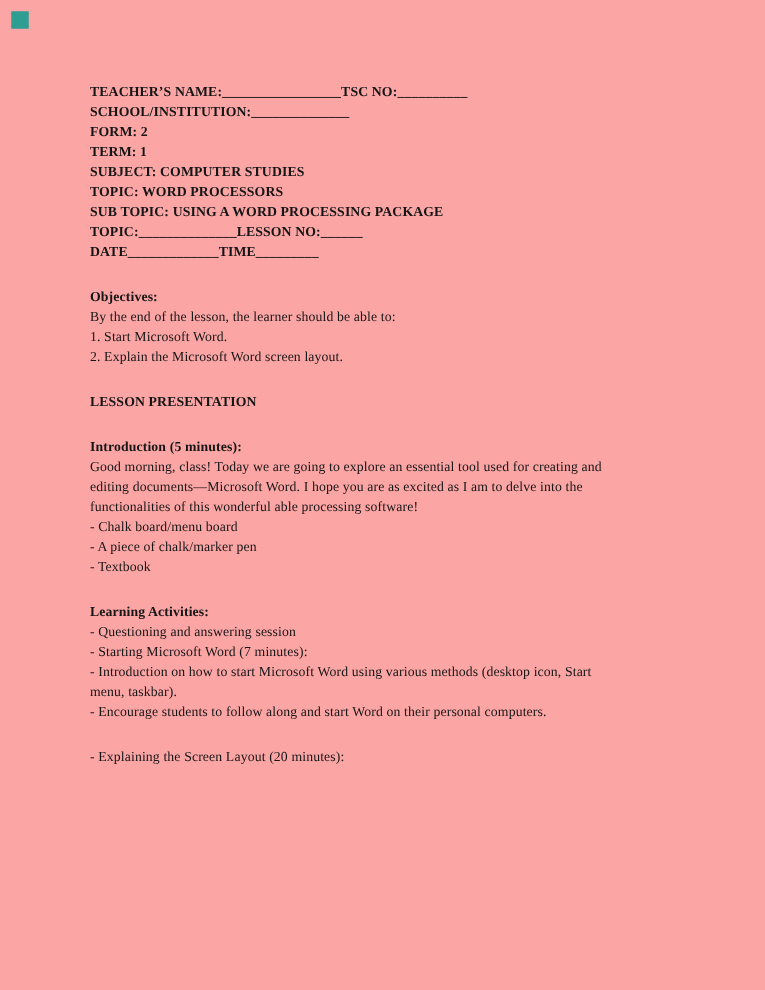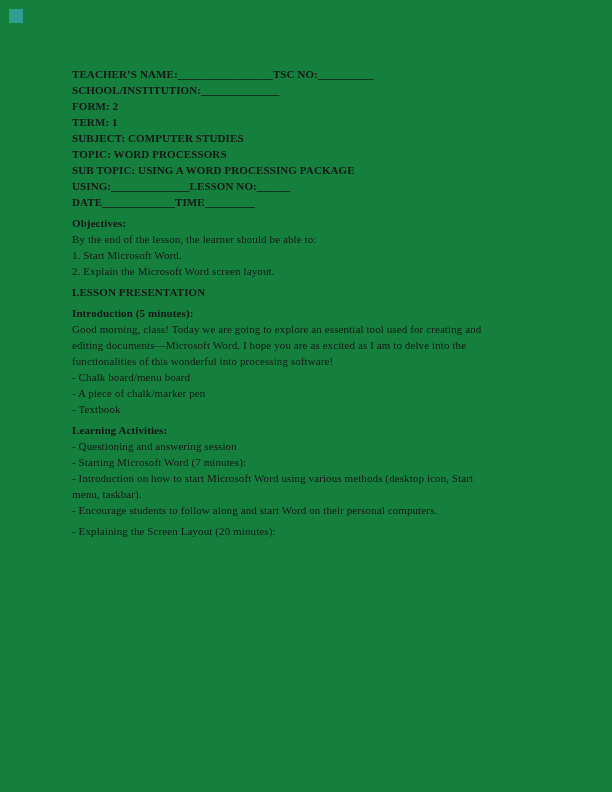--- a/index.html
+++ b/index.html
@@ -37,47 +37,47 @@
     line-height: 16px;
     min-height: 16px;
     color: #161616;
     white-space: pre-wrap;
     letter-spacing: 0.1px;
   }
   .line.bold {
     font-weight: 700;
   }
   .line.gap {
-    margin-top: 5px;
+    margin-top: 20px;
   }
 </style>
 </head>
 <body>
 
-<div class="page" style="background: #15803d;">
+<div class="page" style="background: #fca5a5;">
   <div class="corner-marker" style="background: rgb(47, 158, 146);"></div>
   <div class="content">
       <div class="line bold">TEACHER’S NAME:_________________TSC NO:__________</div>
       <div class="line bold">SCHOOL/INSTITUTION:______________</div>
       <div class="line bold">FORM: 2</div>
       <div class="line bold">TERM: 1</div>
       <div class="line bold">SUBJECT: COMPUTER STUDIES</div>
       <div class="line bold">TOPIC: WORD PROCESSORS</div>
       <div class="line bold">SUB TOPIC: USING A WORD PROCESSING PACKAGE</div>
-      <div class="line bold">USING:______________LESSON NO:______</div>
+      <div class="line bold">TOPIC:______________LESSON NO:______</div>
       <div class="line bold">DATE_____________TIME_________</div>
       <div class="line bold gap">Objectives:</div>
       <div class="line">By the end of the lesson, the learner should be able to:</div>
       <div class="line">1. Start Microsoft Word.</div>
       <div class="line">2. Explain the Microsoft Word screen layout.</div>
       <div class="line bold gap">LESSON PRESENTATION</div>
       <div class="line bold gap">Introduction (5 minutes):</div>
       <div class="line">Good morning, class! Today we are going to explore an essential tool used for creating and</div>
       <div class="line">editing documents—Microsoft Word. I hope you are as excited as I am to delve into the</div>
-      <div class="line">functionalities of this wonderful into processing software!</div>
+      <div class="line">functionalities of this wonderful able processing software!</div>
       <div class="line">- Chalk board/menu board</div>
       <div class="line">- A piece of chalk/marker pen</div>
       <div class="line">- Textbook</div>
       <div class="line bold gap">Learning Activities:</div>
       <div class="line">- Questioning and answering session</div>
       <div class="line">- Starting Microsoft Word (7 minutes):</div>
       <div class="line">- Introduction on how to start Microsoft Word using various methods (desktop icon, Start</div>
       <div class="line">menu, taskbar).</div>
       <div class="line">- Encourage students to follow along and start Word on their personal computers.</div>
       <div class="line gap">- Explaining the Screen Layout (20 minutes):</div>

